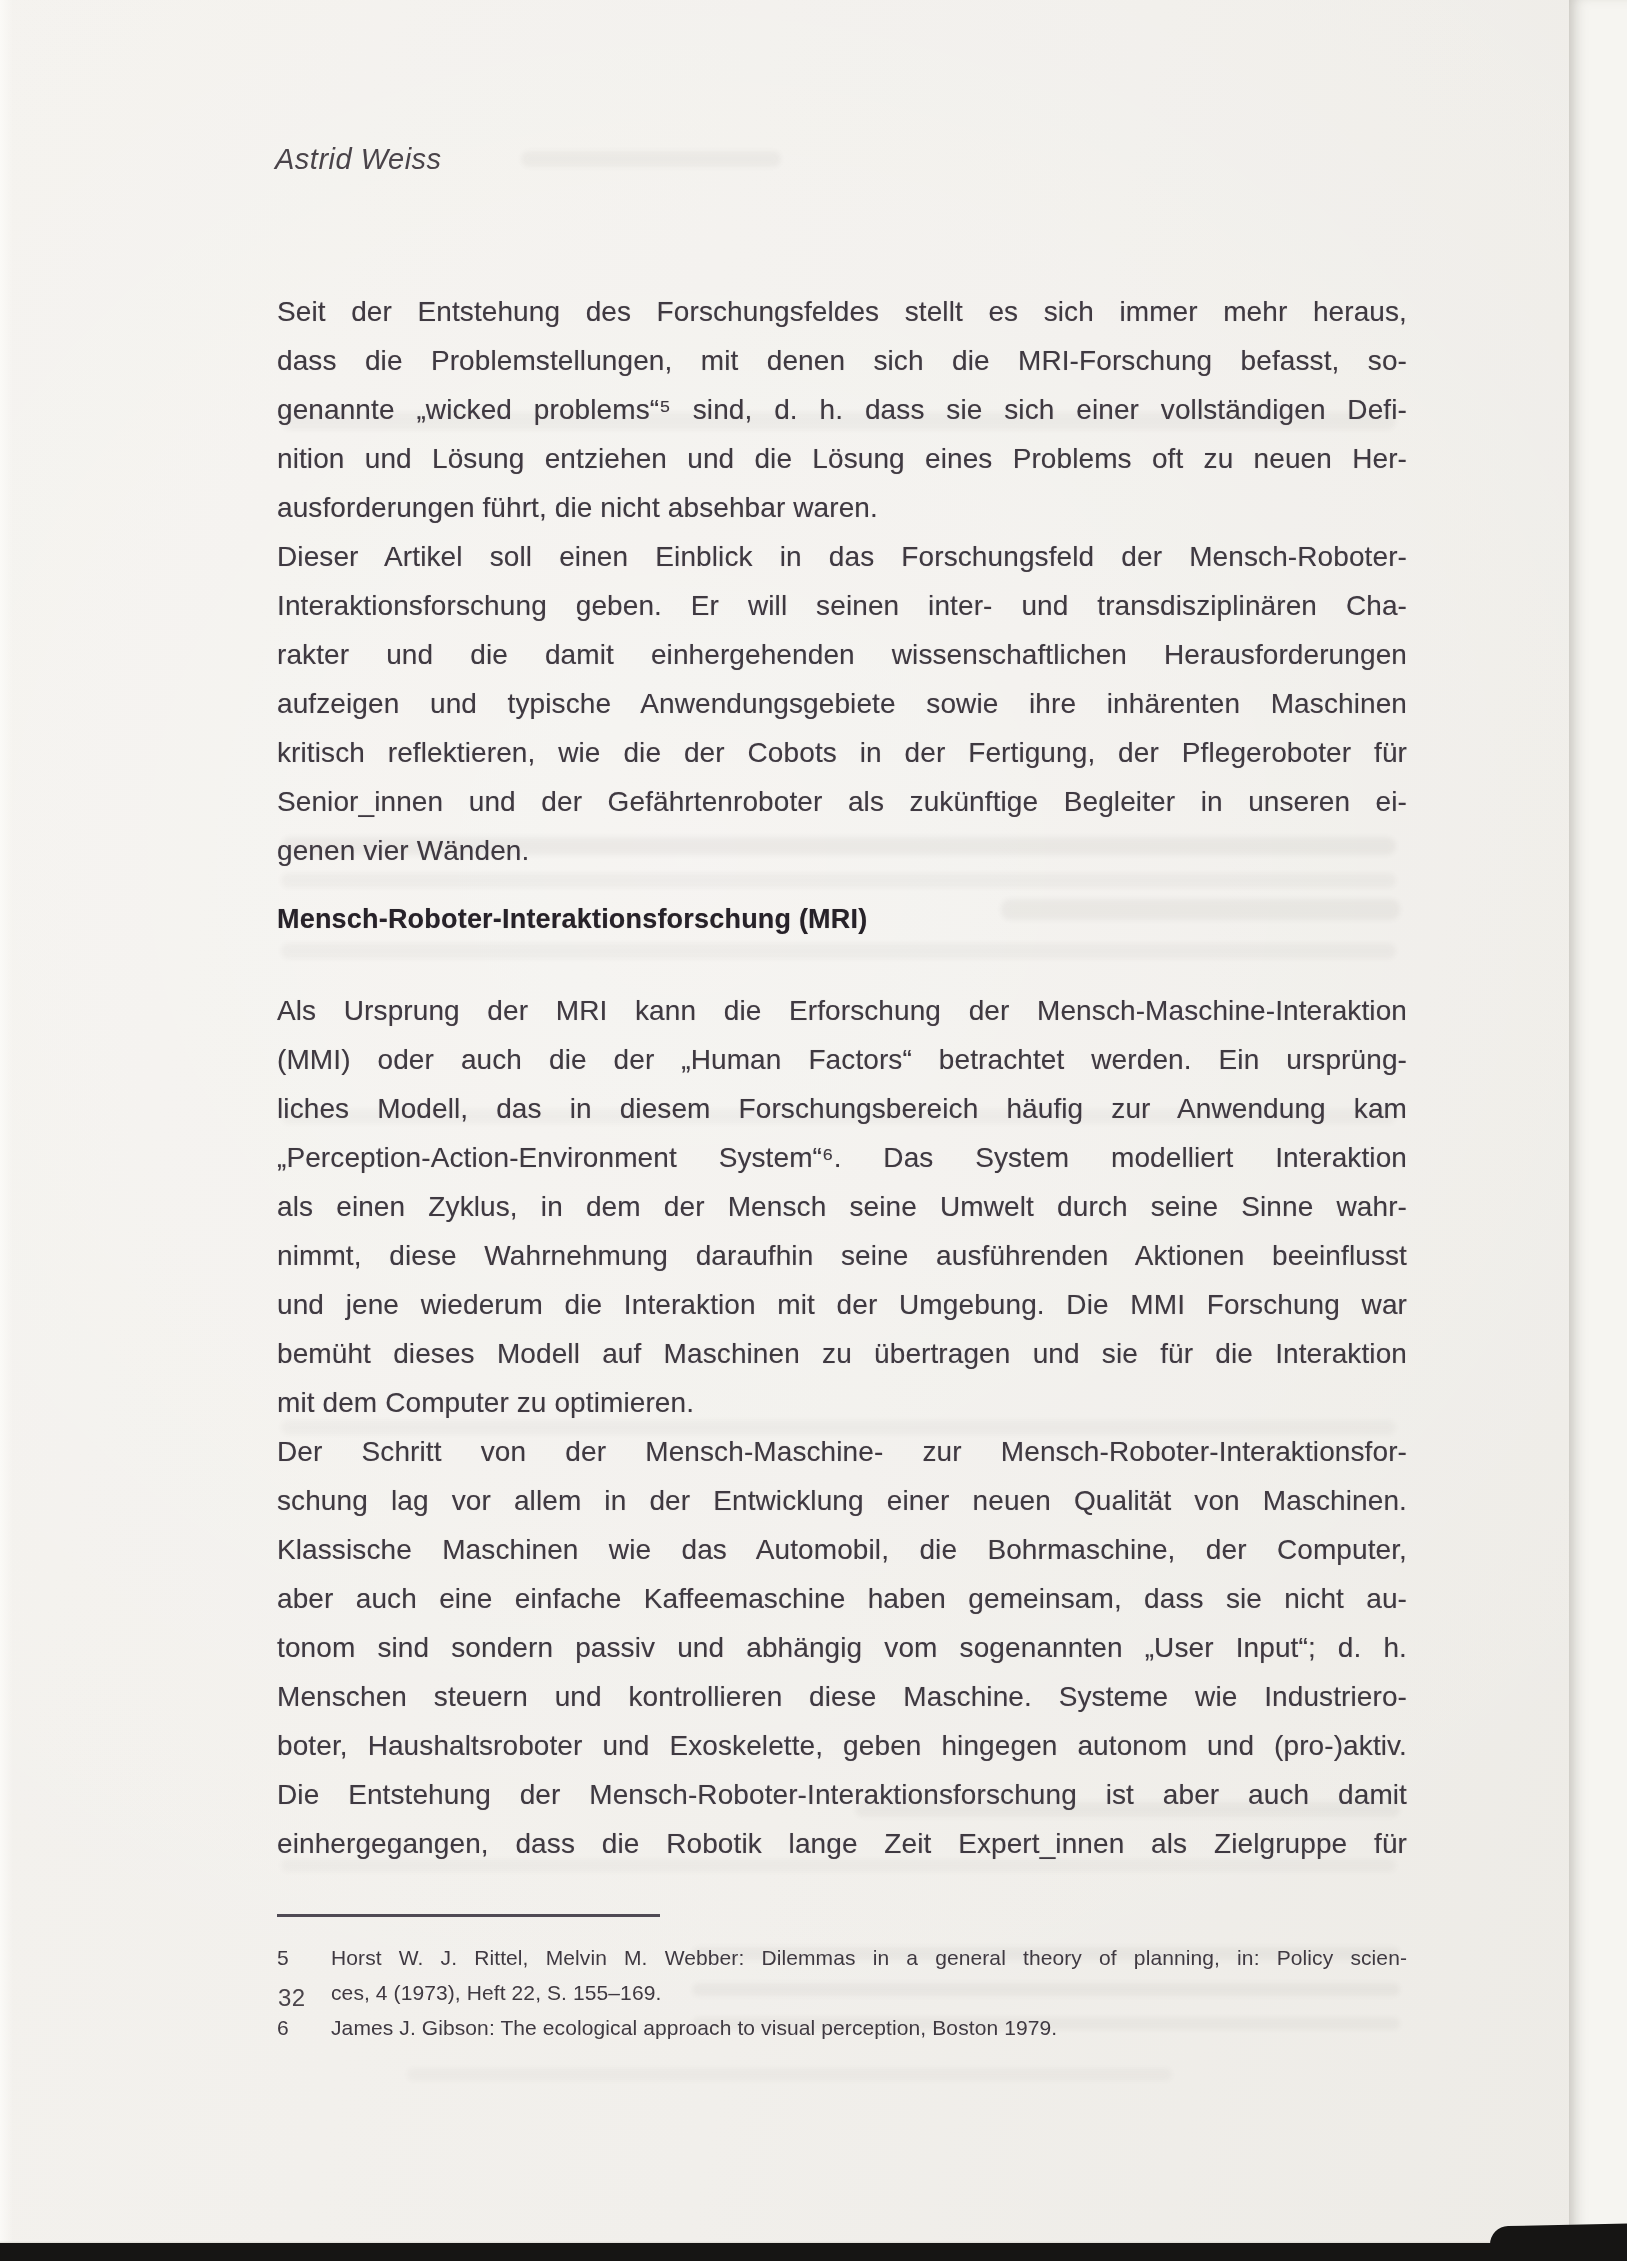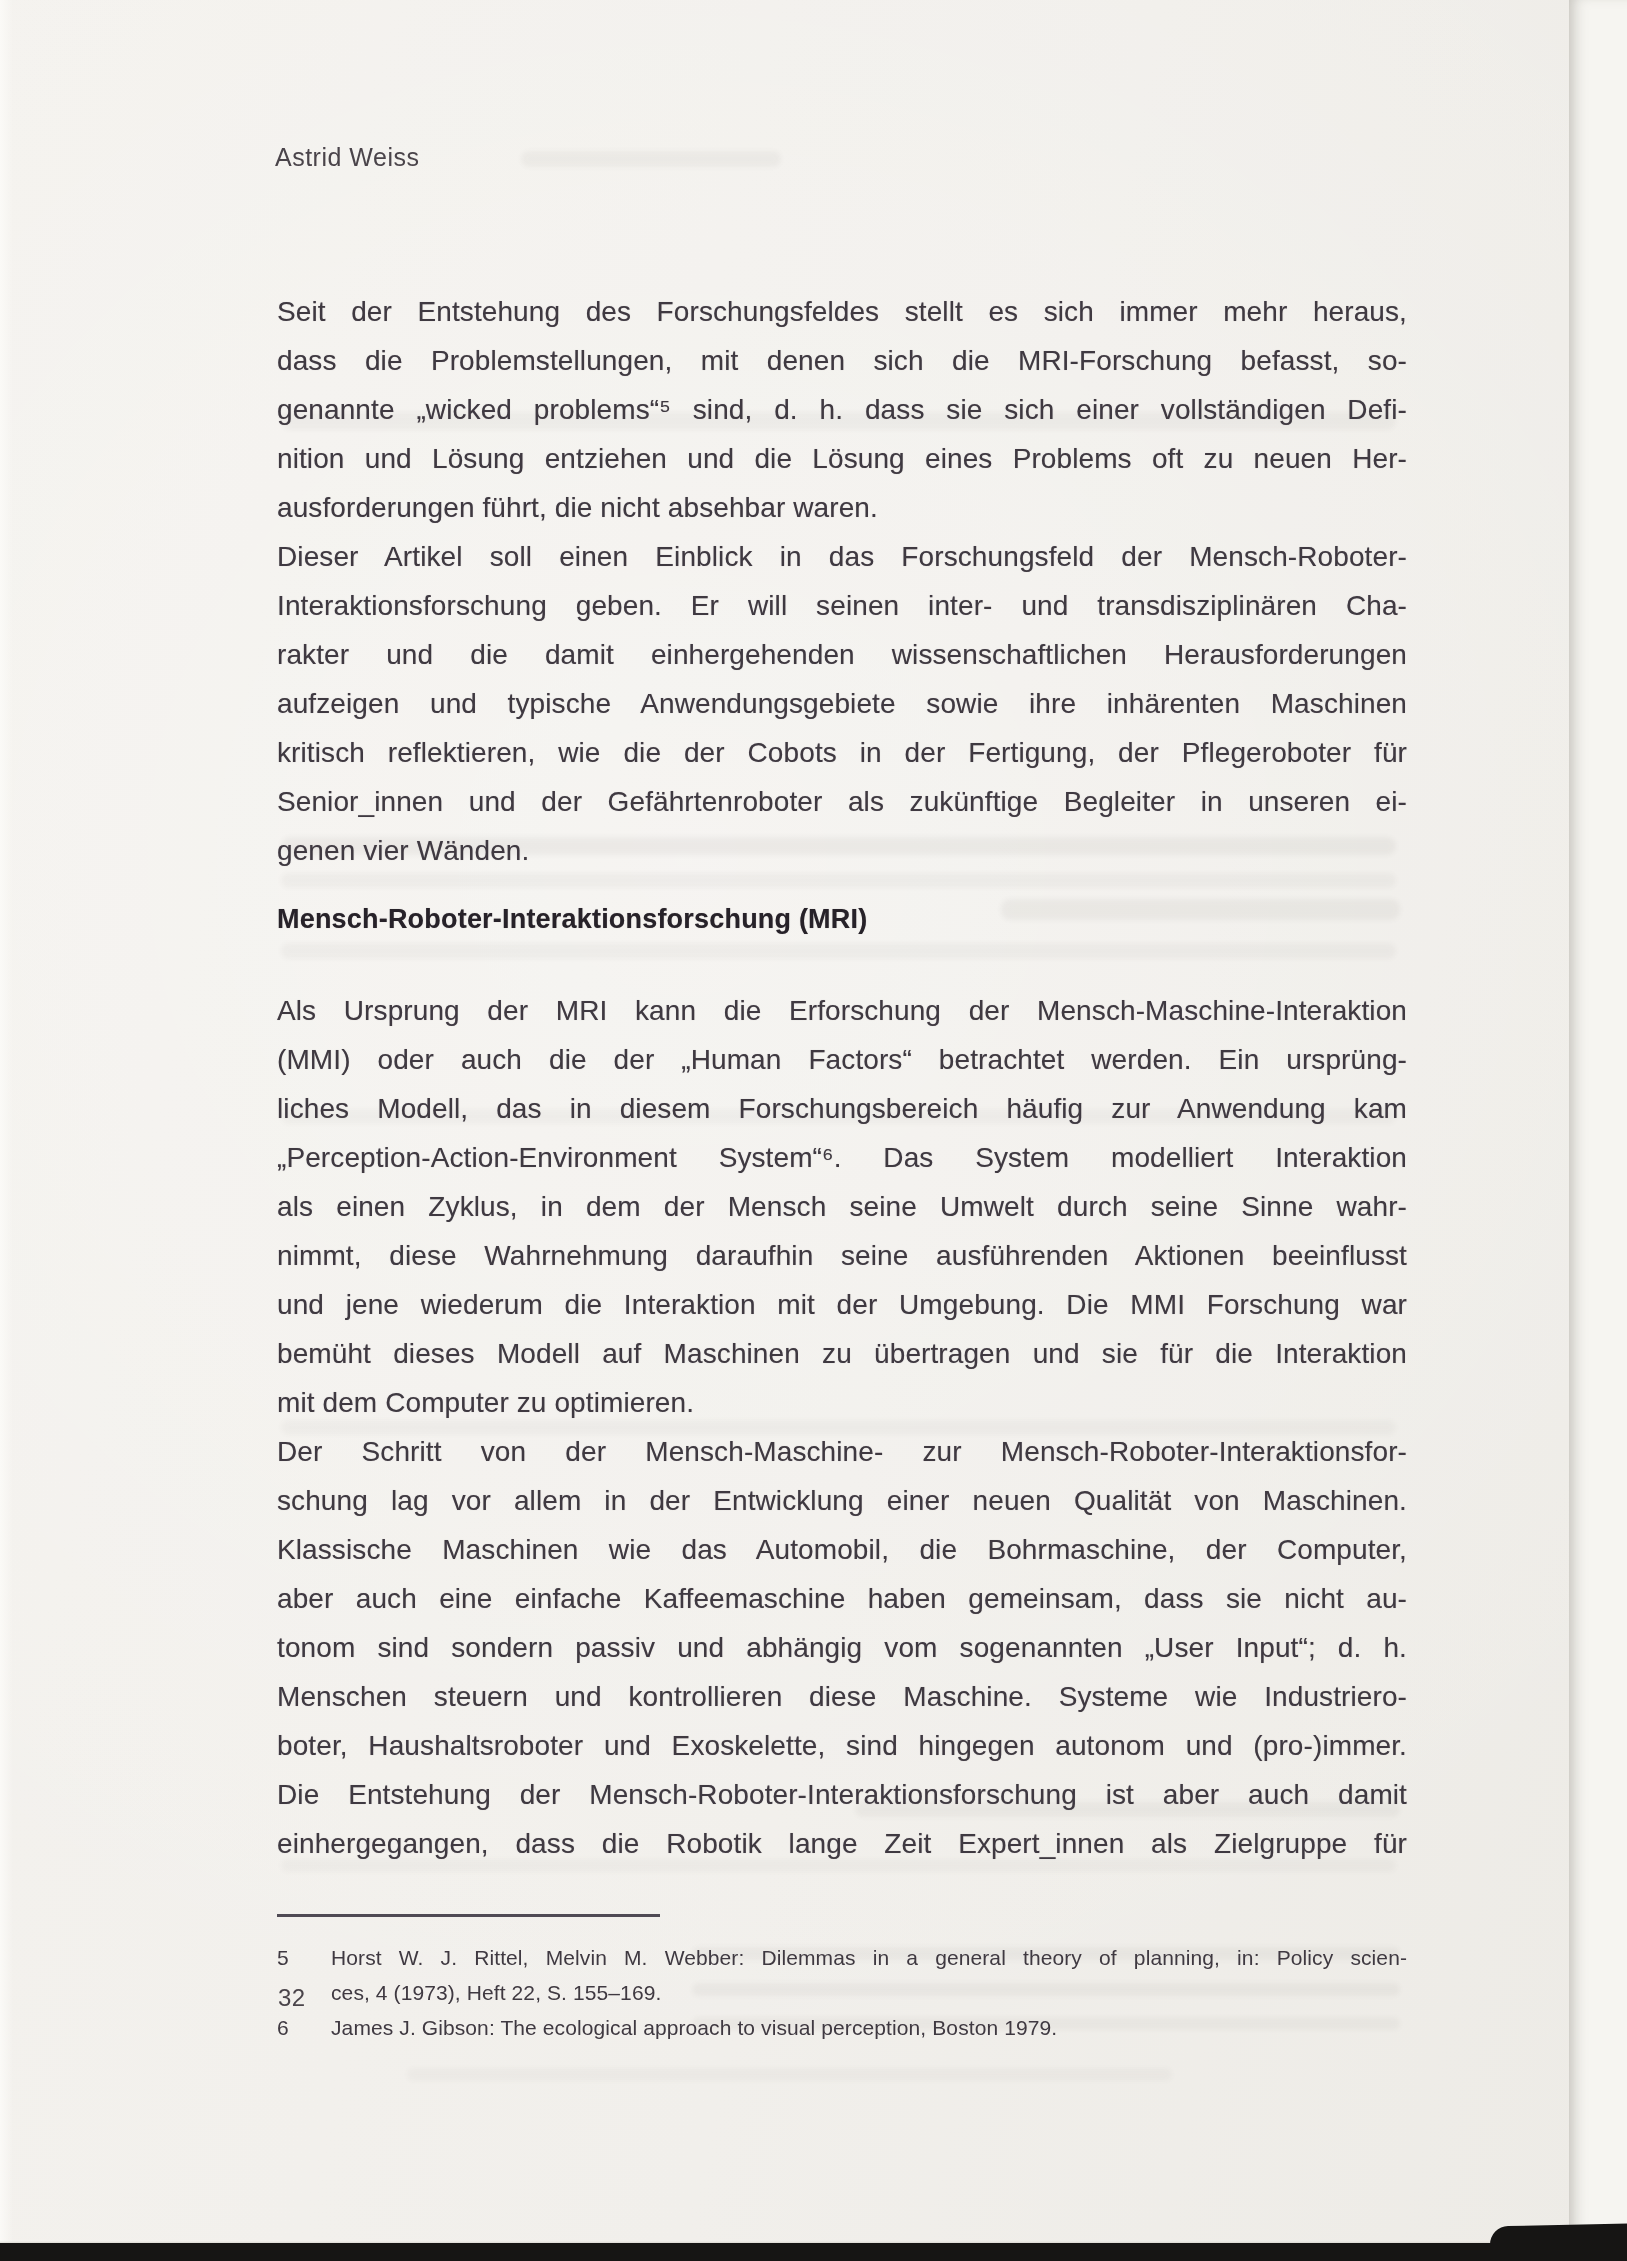--- a/index.html
+++ b/index.html
@@ -48,21 +48,21 @@
     transform:skewY(-1.2deg);
   }
   
   .ghost{
     position:absolute;height:18px;border-radius:9px;
     background:#59534c;filter:blur(2.4px);
   }
   
   .running-header{
     position:absolute;left:275px;top:143px;
-    font-size:25px;letter-spacing:0.5px;color:var(--muted-ink);
+    font-size:29px;letter-spacing:0.5px;color:var(--muted-ink);font-style:italic;
   }
   
   .text-column{
     position:absolute;left:277px;top:287px;width:1130px;
     color:var(--ink);
     font-size:28px;letter-spacing:0.1px;
     text-shadow:0 0 0.8px rgba(63,57,65,0.35);
   }
   .para{margin:0;}
   .line{
@@ -156,21 +156,21 @@
         <div class="line">bemüht dieses Modell auf Maschinen zu übertragen und sie für die Interaktion</div>
         <div class="line flush">mit dem Computer zu optimieren.</div>
       </div>
       <div class="para">
         <div class="line">Der Schritt von der Mensch-Maschine- zur Mensch-Roboter-Interaktionsfor-</div>
         <div class="line">schung lag vor allem in der Entwicklung einer neuen Qualität von Maschinen.</div>
         <div class="line">Klassische Maschinen wie das Automobil, die Bohrmaschine, der Computer,</div>
         <div class="line">aber auch eine einfache Kaffeemaschine haben gemeinsam, dass sie nicht au-</div>
         <div class="line">tonom sind sondern passiv und abhängig vom sogenannten „User Input“; d. h.</div>
         <div class="line">Menschen steuern und kontrollieren diese Maschine. Systeme wie Industriero-</div>
-        <div class="line">boter, Haushaltsroboter und Exoskelette, sind hingegen autonom und (pro-)immer.</div>
+        <div class="line">boter, Haushaltsroboter und Exoskelette, geben hingegen autonom und (pro-)aktiv.</div>
         <div class="line">Die Entstehung der Mensch-Roboter-Interaktionsforschung ist aber auch damit</div>
         <div class="line">einhergegangen, dass die Robotik lange Zeit Expert_innen als Zielgruppe für</div>
       </div>
     </main>
 
   <section class="footnotes">
     <div class="fn-rule"></div>
     <div id="fn-list">
         <div class="fn-row">
           <span class="fn-num">5</span>

